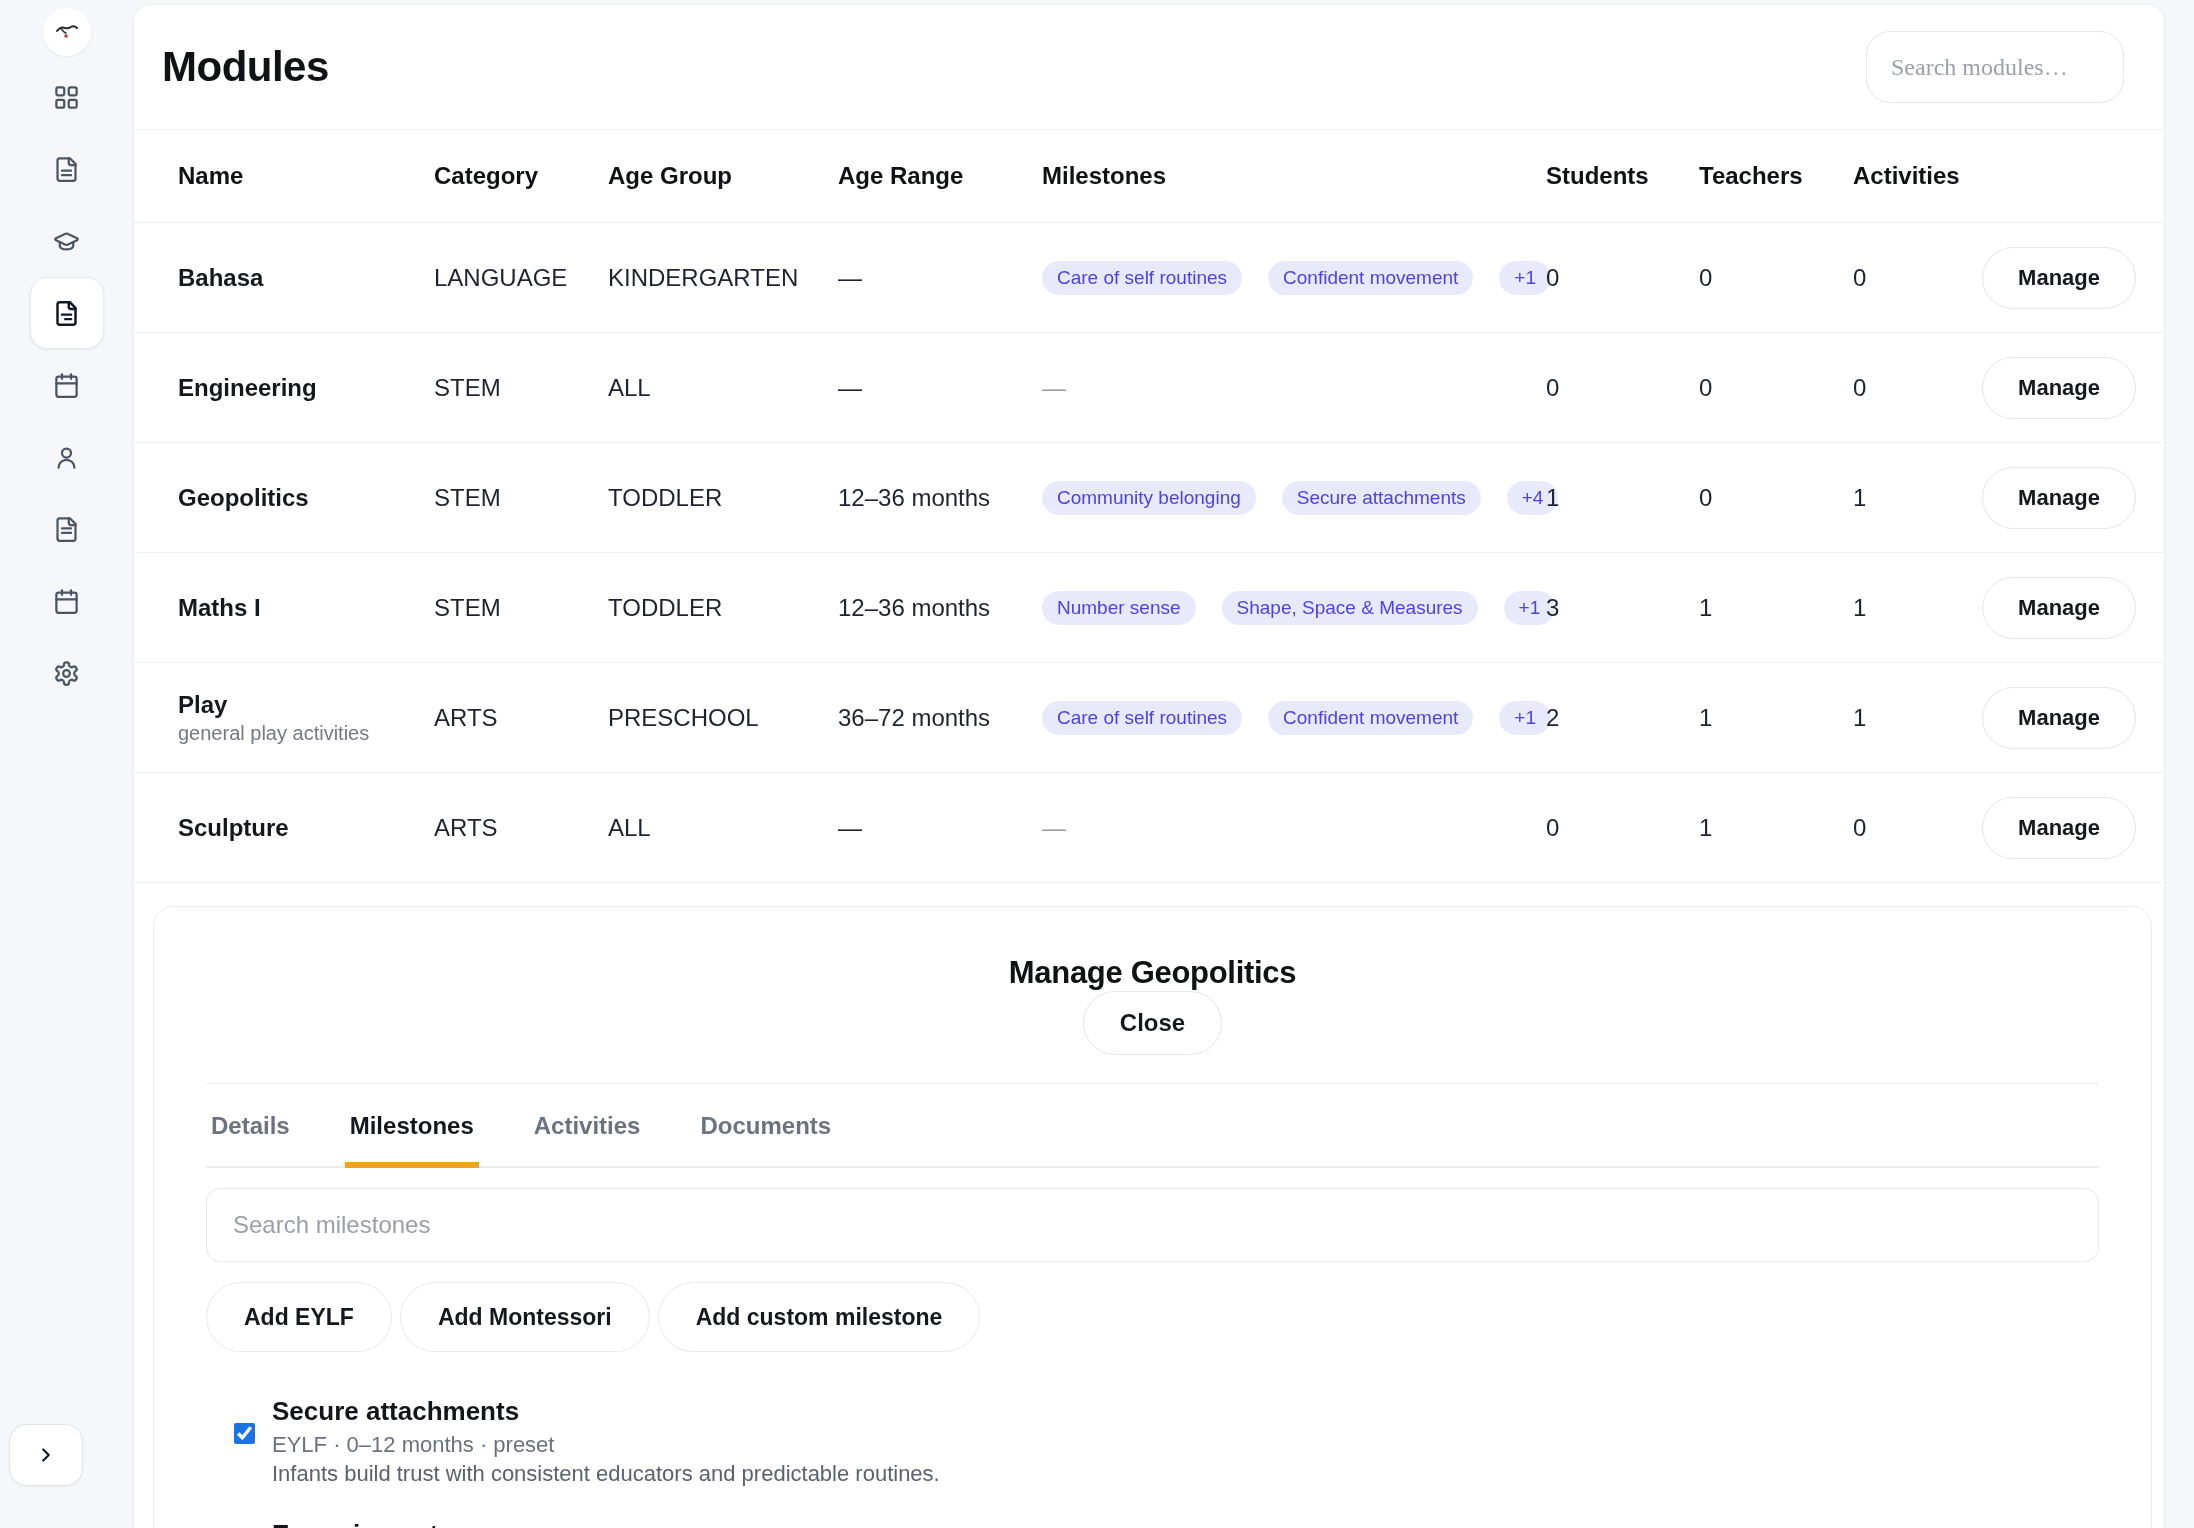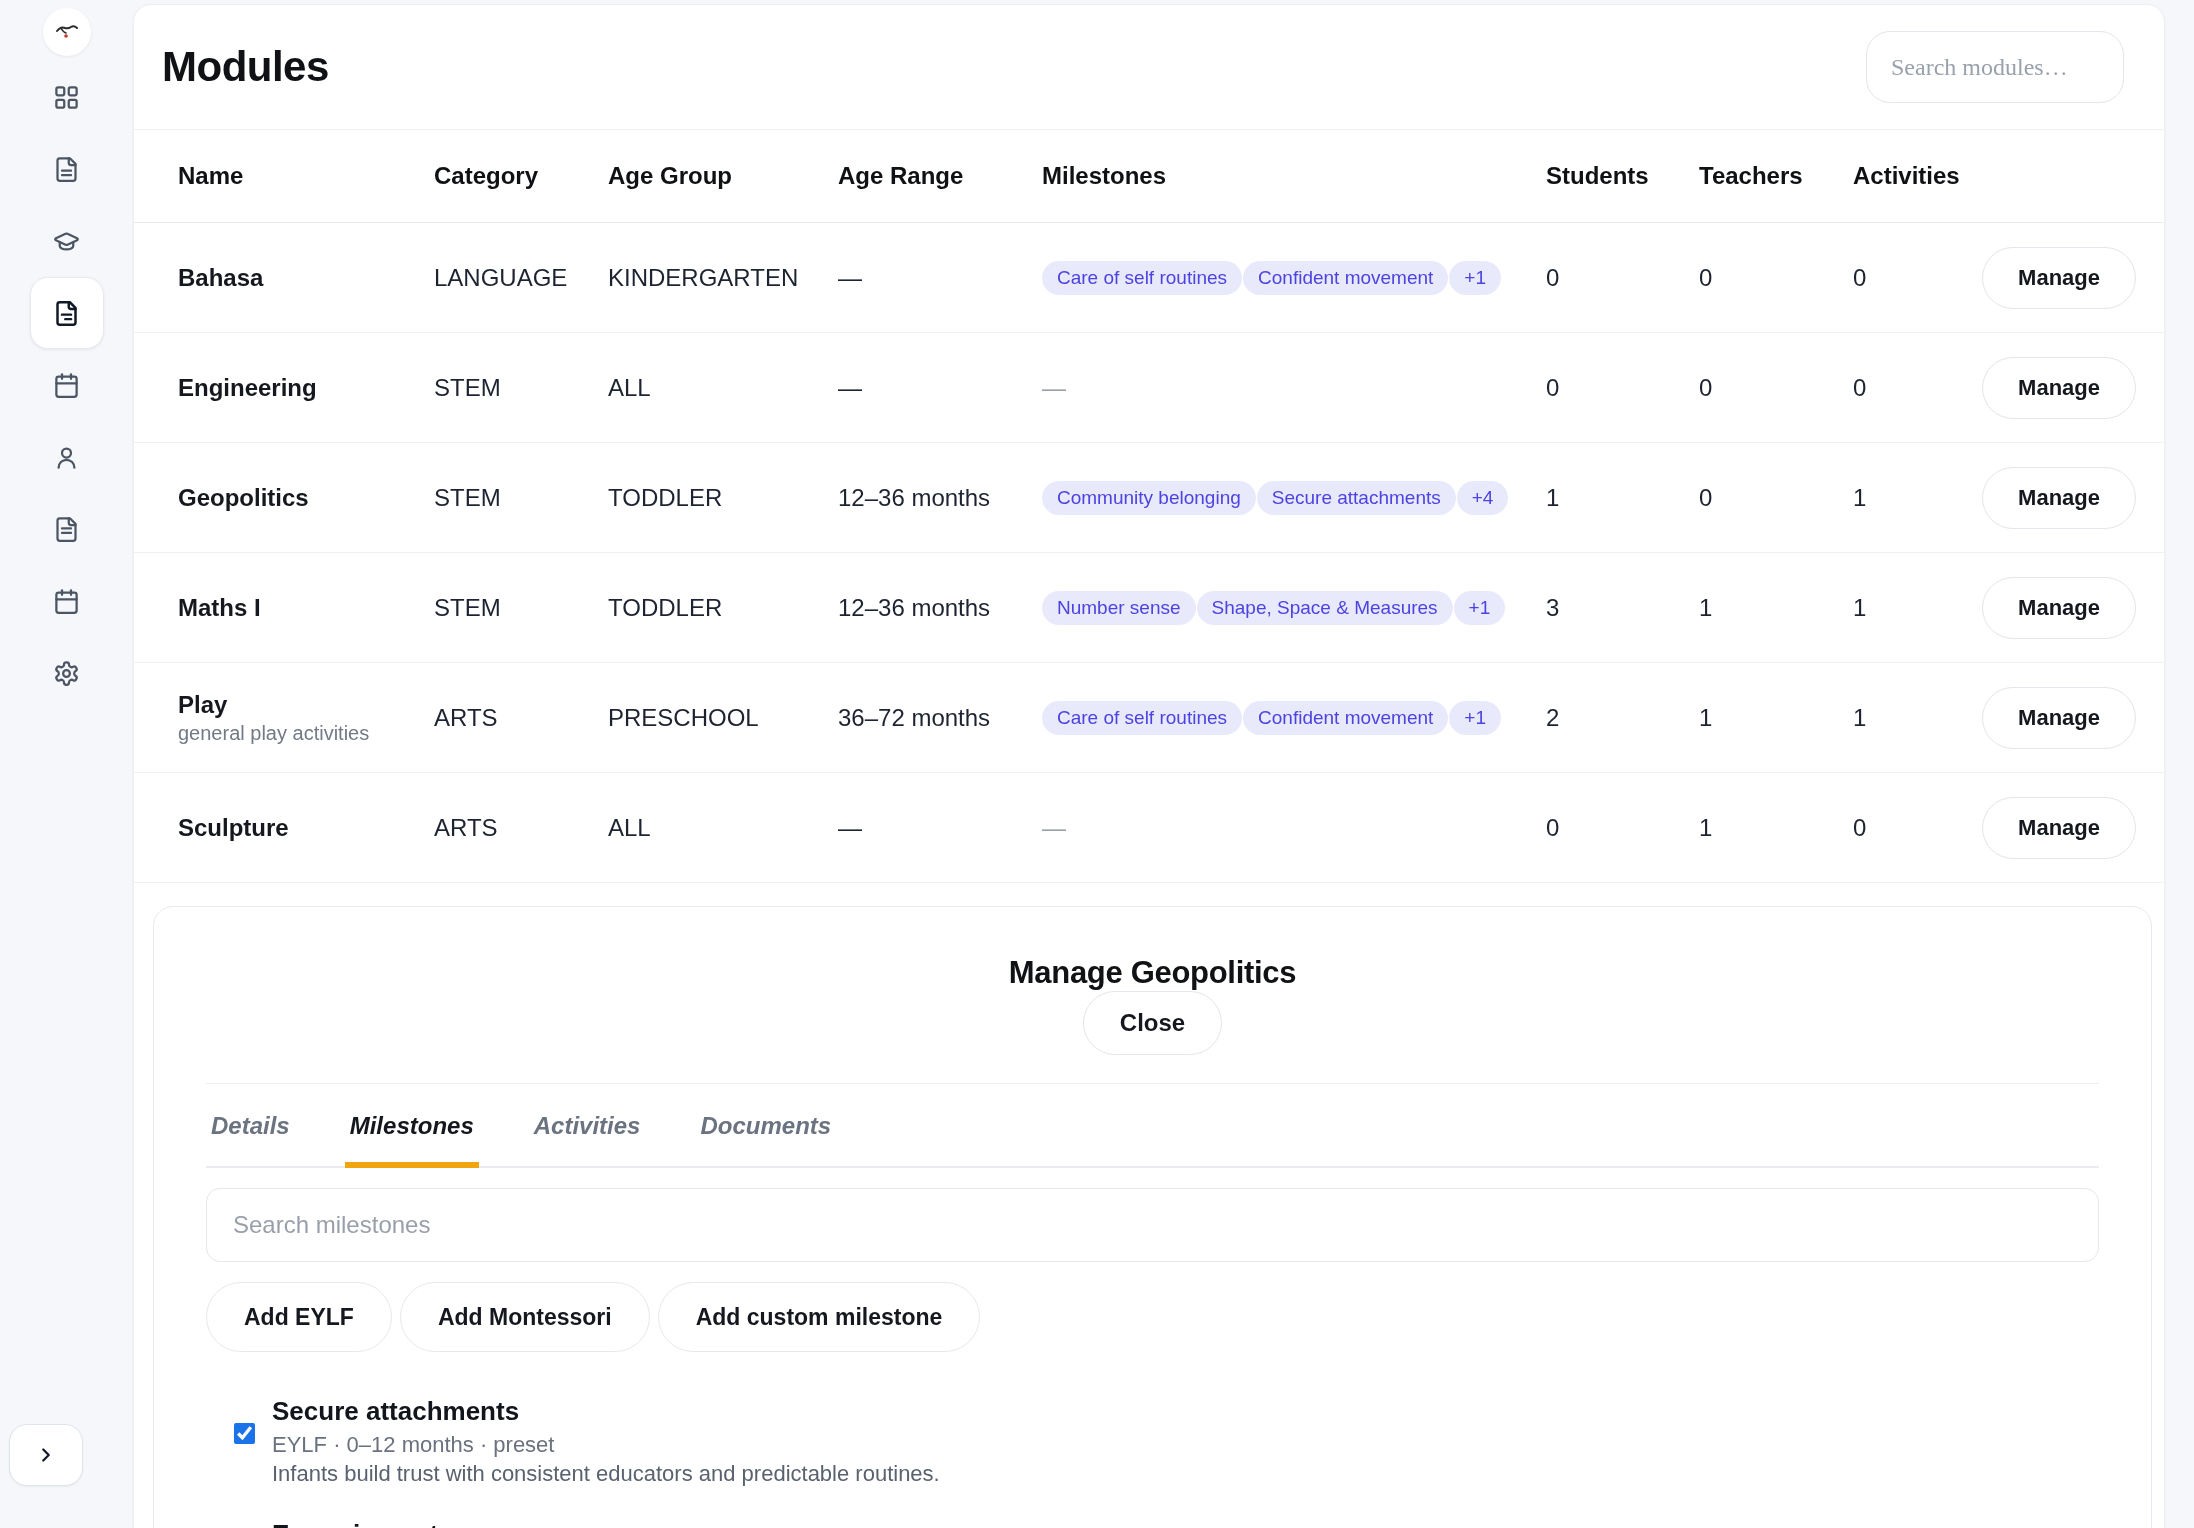--- a/index.html
+++ b/index.html
@@ -57,40 +57,40 @@
   
   .trow{ display:grid;
     grid-template-columns:256px 174px 230px 204px 504px 153px 154px 120px 1fr;
     align-items:center; padding:0 28px 0 44px; }
   .theader{ height:93px; border-bottom:1px solid #e8eaee; }
   .theader .hcell{ font-size:24px; font-weight:700; color:#0f1115; }
   .tbody .trow{ height:110px; border-bottom:1px solid var(--row-line); }
   .row-name{ font-size:24px; font-weight:700; color:#15181e; }
   .row-sub{ font-size:20px; color:#717a86; margin-top:3px; }
   .cell{ font-size:24px; color:#1d2330; }
-  .chips{ display:flex; gap:1px; align-items:center; }
+  .chips{ display:flex; gap:26px; align-items:center; }
   .chip{ background:var(--chip-bg); color:var(--chip-text); font-size:19px;
     padding:6px 15px; border-radius:999px; white-space:nowrap; }
   .dash-muted{ color:#9aa1ab; }
   .action-cell{ justify-self:end; }
   .manage-btn{ height:62px; padding:0 35px; border:1.5px solid #e3e6ea; border-radius:31px;
     background:#fff; font-size:22px; font-weight:700; color:#15181e; cursor:pointer;
     font-family:"Liberation Sans","DejaVu Sans",sans-serif; }
 
   
   .panel{ margin:23px 12px 0 19px; background:#fff; border:1.5px solid #e7eaee;
     border-radius:20px; padding:48px 52px 60px; }
   .panel-head{ display:flex; align-items:center; justify-content:space-between;flex-direction:column; }
   .panel-title{ font-size:31px; font-weight:800; letter-spacing:-.3px; color:#101215; }
   .close-btn{ height:64px; padding:0 36px; border:1.5px solid #e3e6ea; border-radius:32px;
     background:#fff; font-size:24px; font-weight:700; color:#15181e; cursor:pointer;
     font-family:"Liberation Sans","DejaVu Sans",sans-serif; }
   .panel-divider{ margin-top:28px; border-top:1px solid #eceef1; }
   .tabs{ margin-top:28px; display:flex; gap:50px; border-bottom:2px solid #e9ebef; }
-  .tab{ font-size:24px; font-weight:700; color:#6b7280; padding:0 5px 22px; cursor:pointer;font-style:italic; }
+  .tab{ font-size:24px; font-weight:700; color:#6b7280; padding:0 5px 22px; cursor:pointer; }
   .tab.active{ color:#14171d; border-bottom:6px solid var(--amber); margin-bottom:-2px; }
   .ms-search{ margin-top:20px; width:100%; height:74px; border:1.5px solid #e4e7eb;
     border-radius:14px; font-size:24px; padding:0 26px; outline:none; color:#2a2f38;
     font-family:"Liberation Sans","DejaVu Sans",sans-serif; }
   .ms-search::placeholder{ color:#99a0aa; }
   .btn-row{ margin-top:20px; display:flex; gap:8px; }
   .add-btn{ height:70px; padding:0 37px; border:1.5px solid #e6e8ec; border-radius:35px;
     background:#fff; font-size:23px; font-weight:700; color:#15181e; cursor:pointer;
     font-family:"Liberation Sans","DejaVu Sans",sans-serif; }
   .ms-list{ margin-top:44px; display:flex; flex-direction:column; gap:32px; padding-left:28px; }

